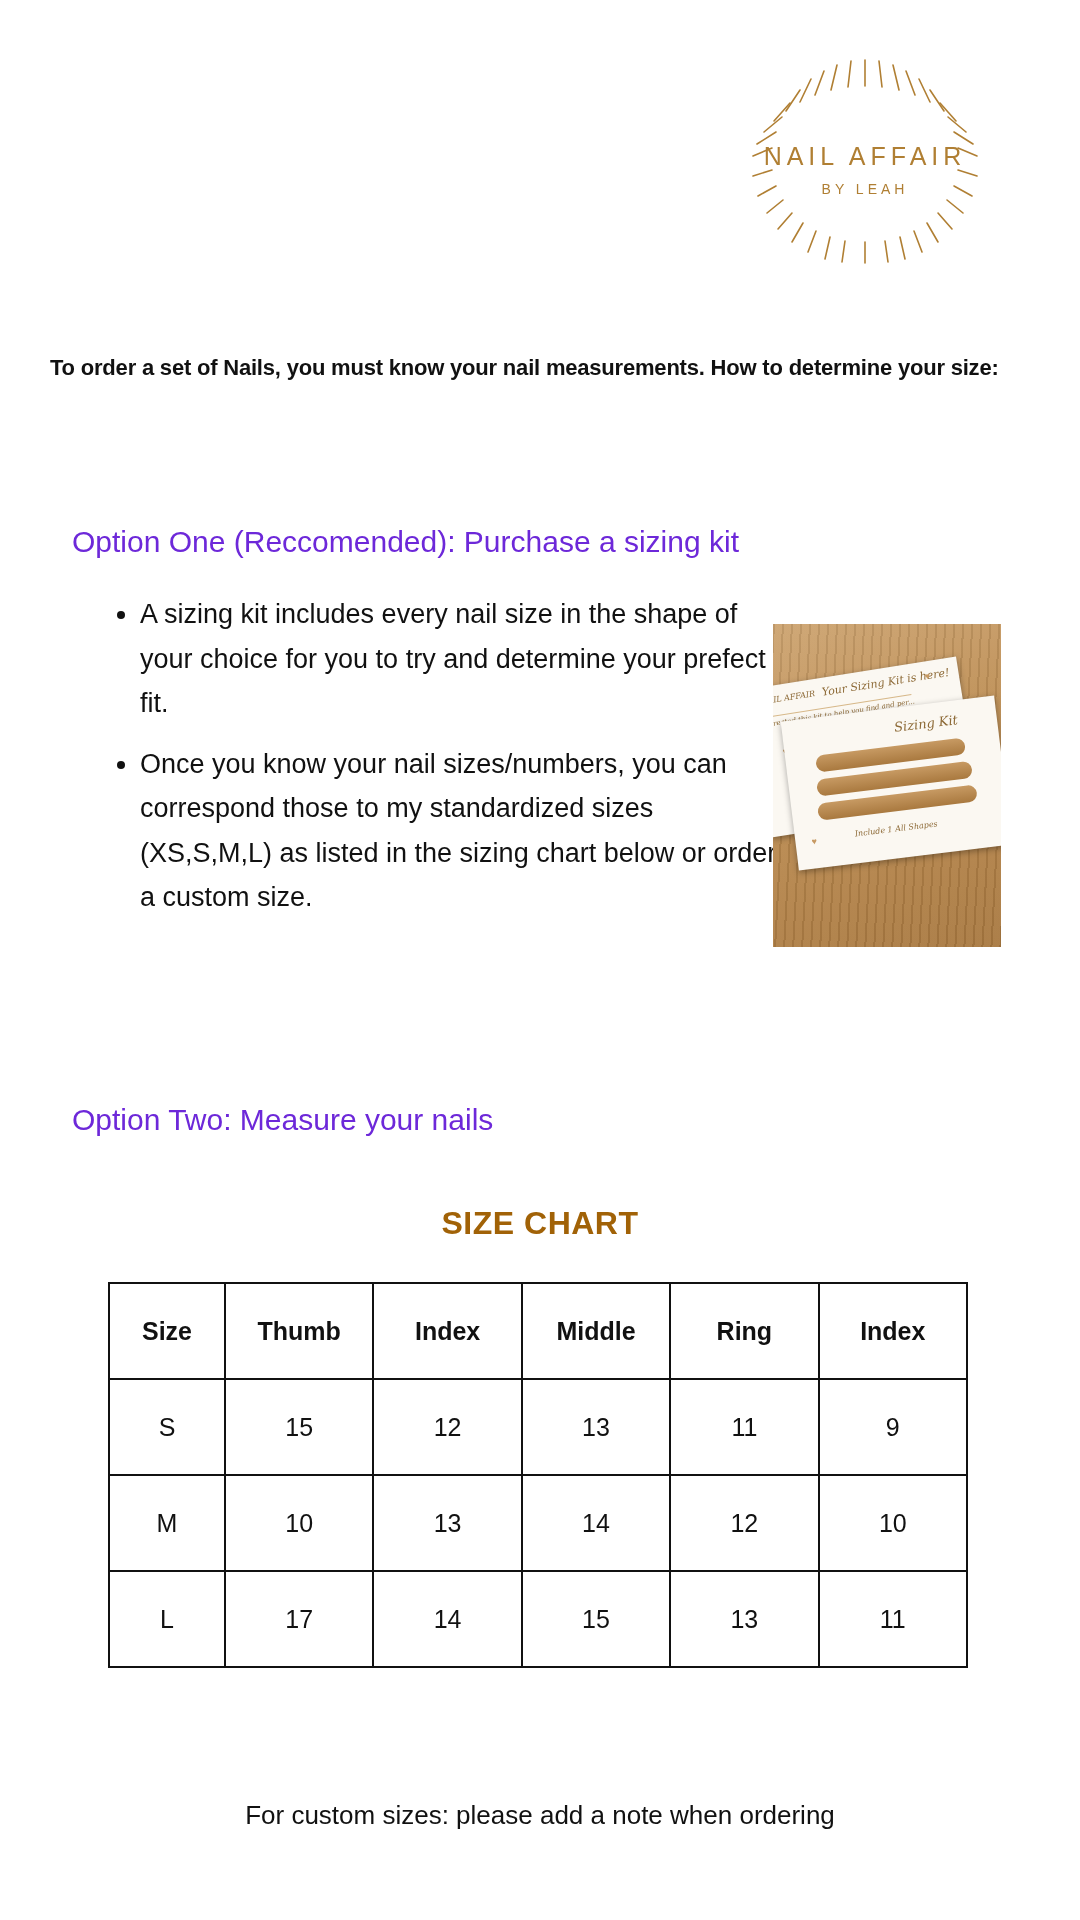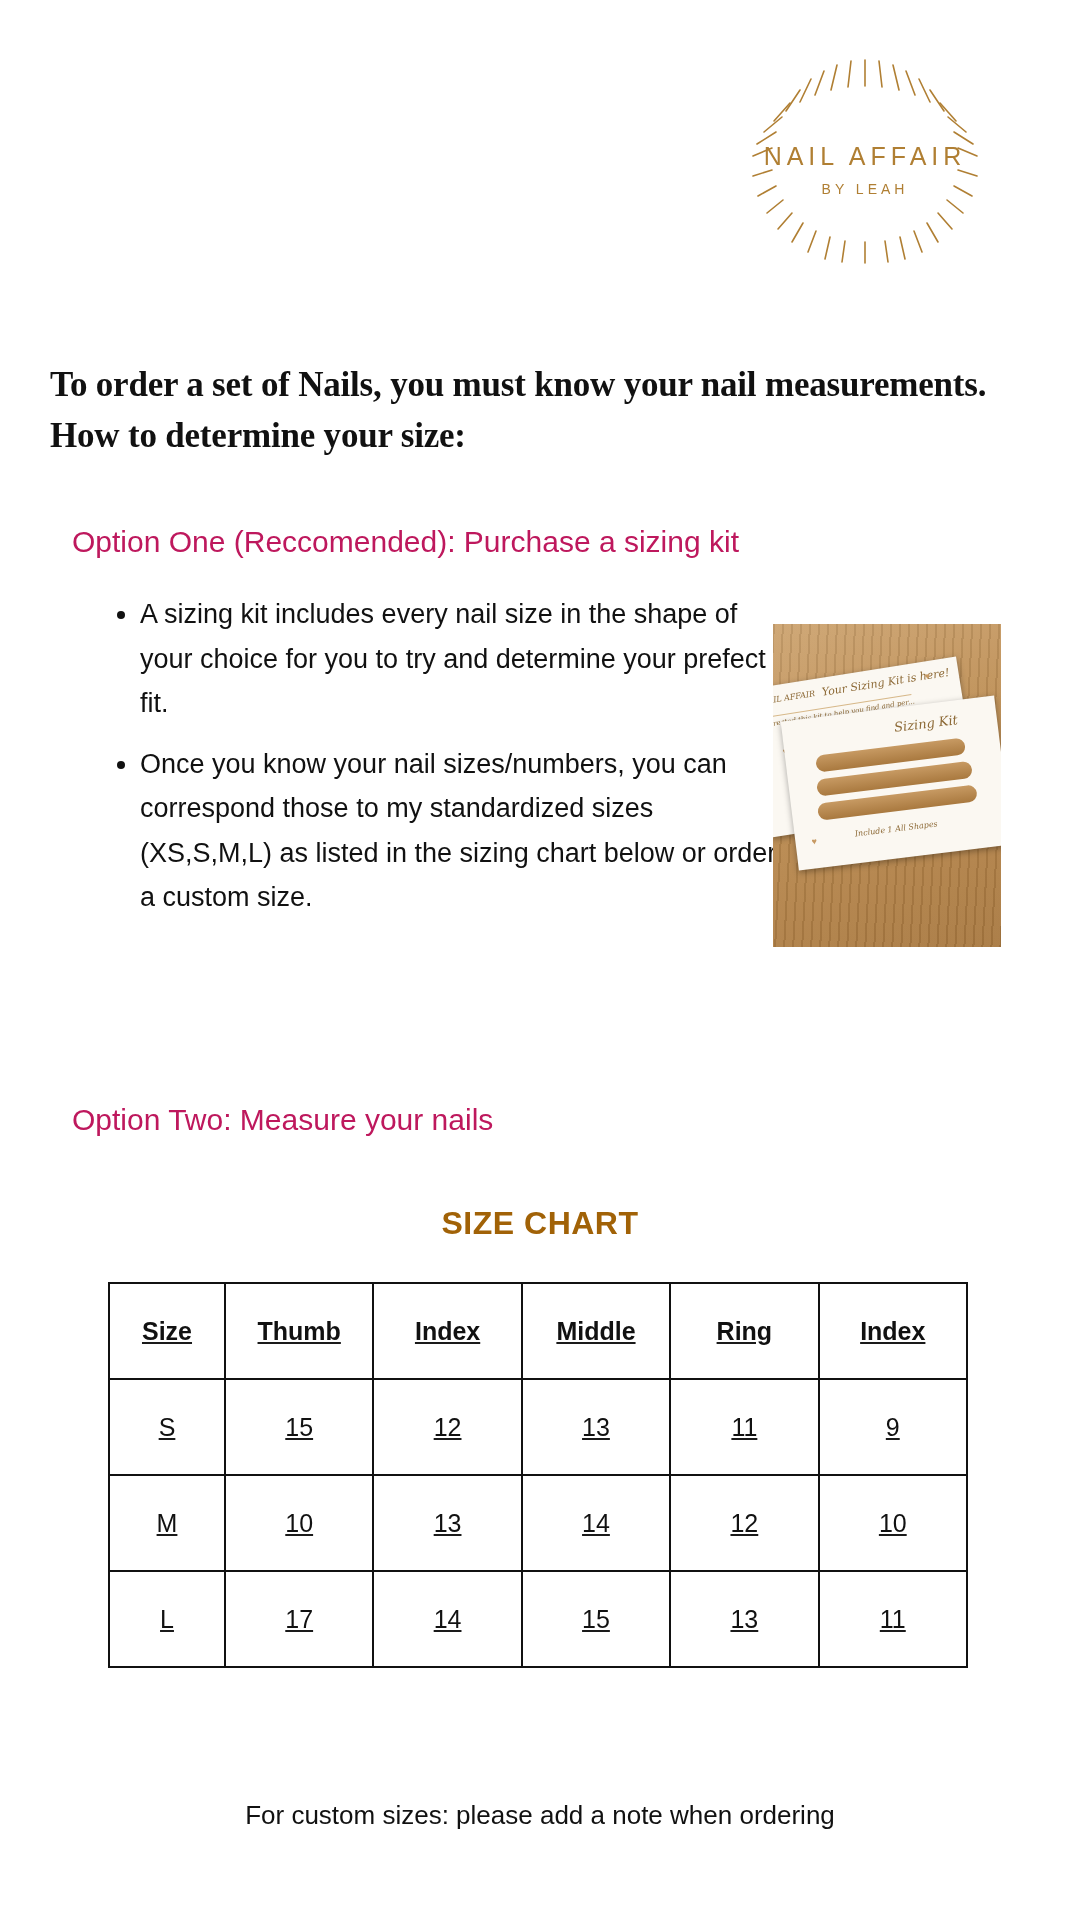--- a/index.html
+++ b/index.html
@@ -70,35 +70,34 @@
     text-align: center;
     color: #b07f33;
     font-size: 14px;
     letter-spacing: 4px;
   }
 
   
   .intro {
     position: absolute;
     left: 50px;
-    top: 360px;
+    top: 352px;
     width: 990px;
-    font-size: 35px;
+    font-size: 22px;
     font-weight: bold;
     line-height: 1.45;
     color: #111111;
     letter-spacing: -0.2px;
-    font-family: Liberation Serif, serif;
   }
 
   
   .option-heading {
     position: absolute;
     font-size: 30px;
-    color: #be185d;
+    color: #6d28d9;
     font-weight: 400;
   }
   #option-one-heading { left: 72px; top: 525px; }
   #option-two-heading { left: 72px; top: 1103px; }
 
   .bullets {
     position: absolute;
     left: 98px;
     top: 592px;
     width: 640px;
@@ -186,21 +185,20 @@
     color: #a16207;
     letter-spacing: 0.5px;
   }
   table.size-table {
     position: absolute;
     left: 108px;
     top: 1282px;
     width: 860px;
     border-collapse: collapse;
     table-layout: fixed;
-    text-decoration: underline;
   }
   table.size-table th,
   table.size-table td {
     border: 2px solid #111111;
     height: 92px;
     text-align: center;
     vertical-align: middle;
     font-size: 25px;
     color: #111111;
   }

